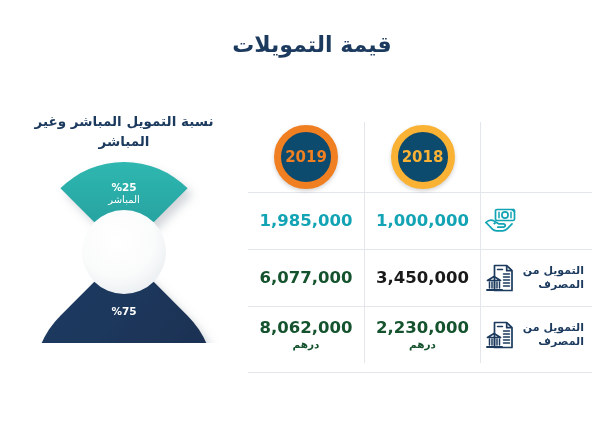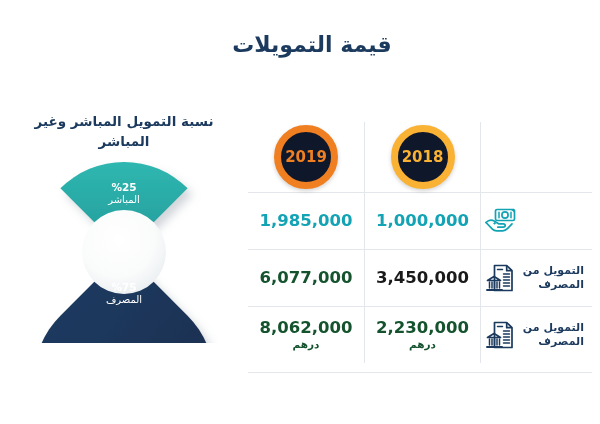--- a/index.html
+++ b/index.html
@@ -75,21 +75,21 @@
   .donut-label .nm {
     display: block;
     font-size: 10px;
   }
   #donut-label-direct {
     left: 40px;
     top: 20px;
   }
   #donut-label-bank {
     left: 40px;
-    top: 120px;
+    top: 144px;
   }
 
   
   #compare-table {
     position: absolute;
     left: 248px;
     top: 122px;
     width: 344px;
     height: 250px;
     direction: rtl;
@@ -122,21 +122,21 @@
   #year-row .tcell {
     height: 70px;
   }
   .vsep {
     border-left: 1px solid #e3e6ea;
   }
   .badge {
     width: 50px;
     height: 50px;
     border-radius: 50%;
-    background: #0f172a;
+    background: #0c4a6e;
     display: flex;
     align-items: center;
     justify-content: center;
     font-size: 15px;
     font-weight: bold;
     direction: ltr;
     box-shadow: 0 2px 4px rgba(0,0,0,0.18);
   }
   #badge-2019 {
     border: 7px solid #f07f22;
@@ -242,21 +242,20 @@
       <circle cx="100" cy="91" r="42" fill="url(#holeGrad)"></circle>
     </svg>
 
     <div class="donut-label" id="donut-label-direct">
       <span class="pct">%25</span>
       <span class="nm">المباشر</span>
     </div>
 
     <div class="donut-label" id="donut-label-bank">
       <span class="pct">%75</span>
-      <span class="nm">المصرف</span>
     </div>
   </div>
 </div>
 
 <div id="compare-table">
 
   <div class="trow" id="year-row">
     <div class="tcell col-year">
       <div class="badge" id="badge-2019">2019</div>
     </div>

